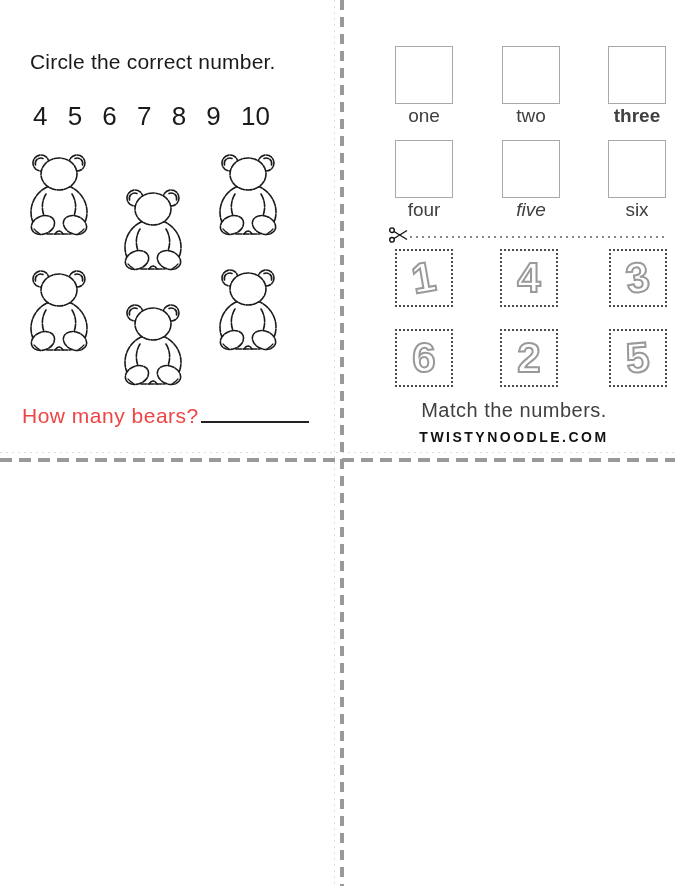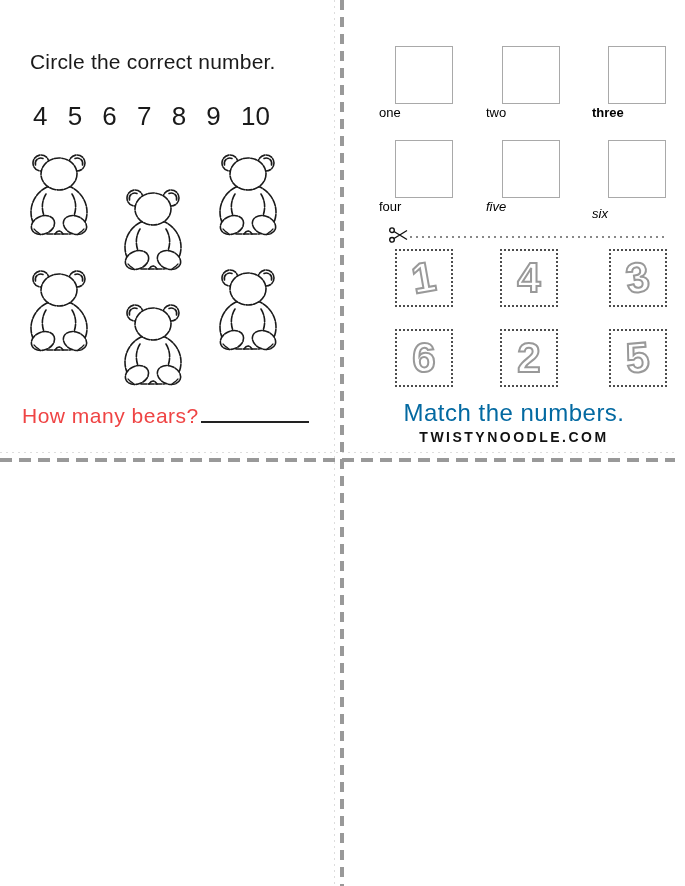--- a/index.html
+++ b/index.html
@@ -24,32 +24,32 @@
   .bear{position:absolute;width:70px;height:90px;}
   .b1{left:24px;top:152px;} .b2{left:118px;top:187px;} .b3{left:213px;top:152px;}
   .b4{left:24px;top:268px;} .b5{left:118px;top:302px;} .b6{left:213px;top:267px;}
   .question{position:absolute;left:22px;top:404px;font-size:21px;letter-spacing:.5px;
     font-weight:400;color:#ef4444;white-space:nowrap;}
   .blank{display:inline-block;width:108px;height:17px;border-bottom:2px solid #222;
     margin-left:2px;}
 
   
   .sq{position:absolute;width:56px;height:56px;border:1px solid #a9a9a9;background:#fff;}
-  .sq-label{position:absolute;width:90px;font-size:13px;color:#000000;}
+  .sq-label{position:absolute;width:90px;text-align:center;font-size:19px;color:#404040;}
   .cutline{position:absolute;left:410px;top:236px;width:256px;height:2px;
     background:repeating-linear-gradient(90deg,#888 0 2px,transparent 2px 6px);}
   .scissors{position:absolute;left:389px;top:227px;width:20px;height:16px;}
   .dbox{position:absolute;width:54px;height:54px;border:2px dotted #4d4d4d;background:#fff;
     display:flex;align-items:center;justify-content:center;}
   .digit{font-size:42px;font-weight:700;color:#fff;
     -webkit-text-stroke:2px #999;text-stroke:2px #999;line-height:1;}
   .r0{transform:rotate(-10deg);} .r1{transform:rotate(0deg);} .r2{transform:rotate(-8deg);}
   .r3{transform:rotate(0deg);} .r4{transform:rotate(0deg);} .r5{transform:rotate(-5deg);}
   .caption{position:absolute;left:343px;top:399px;width:342px;text-align:center;
-    font-size:24px;letter-spacing:.5px;color:#0369a1;}
+    font-size:20px;letter-spacing:.5px;color:#404040;}
   .site{position:absolute;left:343px;top:429px;width:342px;text-align:center;
     font-size:14px;font-weight:700;letter-spacing:2.5px;color:#111;}
 </style>
 </head>
 <body>
 
 <div class="canvas">
 
   <svg width="0" height="0" style="position:absolute" aria-hidden="true">
     <defs>
@@ -116,21 +116,21 @@
   <div class="sq" style="left:608px;top:46px;"></div>
   <div class="sq-label" style="left:379px;top:105px;">one</div>
   <div class="sq-label" style="left:486px;top:105px;">two</div>
   <div class="sq-label" style="left:592px;top:105px;font-weight:bold;">three</div>
 
   <div class="sq" style="left:395px;top:140px;"></div>
   <div class="sq" style="left:502px;top:140px;"></div>
   <div class="sq" style="left:608px;top:140px;"></div>
   <div class="sq-label" style="left:379px;top:199px;">four</div>
   <div class="sq-label" style="left:486px;top:199px;font-style:italic;">five</div>
-  <div class="sq-label" style="left:592px;top:206px;font-style:italic;">six</div>
+  <div class="sq-label" style="left:592px;top:199px;">six</div>
 
   <svg class="scissors" viewBox="0 0 20 16">
     <g stroke="#111" stroke-width="1.4" fill="none">
       <circle cx="3" cy="3.2" r="2.3"></circle>
       <circle cx="3" cy="12.8" r="2.3"></circle>
       <path d="M5 4.5 L18 12.5 M5 11.5 L18 3.5"></path>
     </g>
   </svg>
   <div class="cutline"></div>
 

